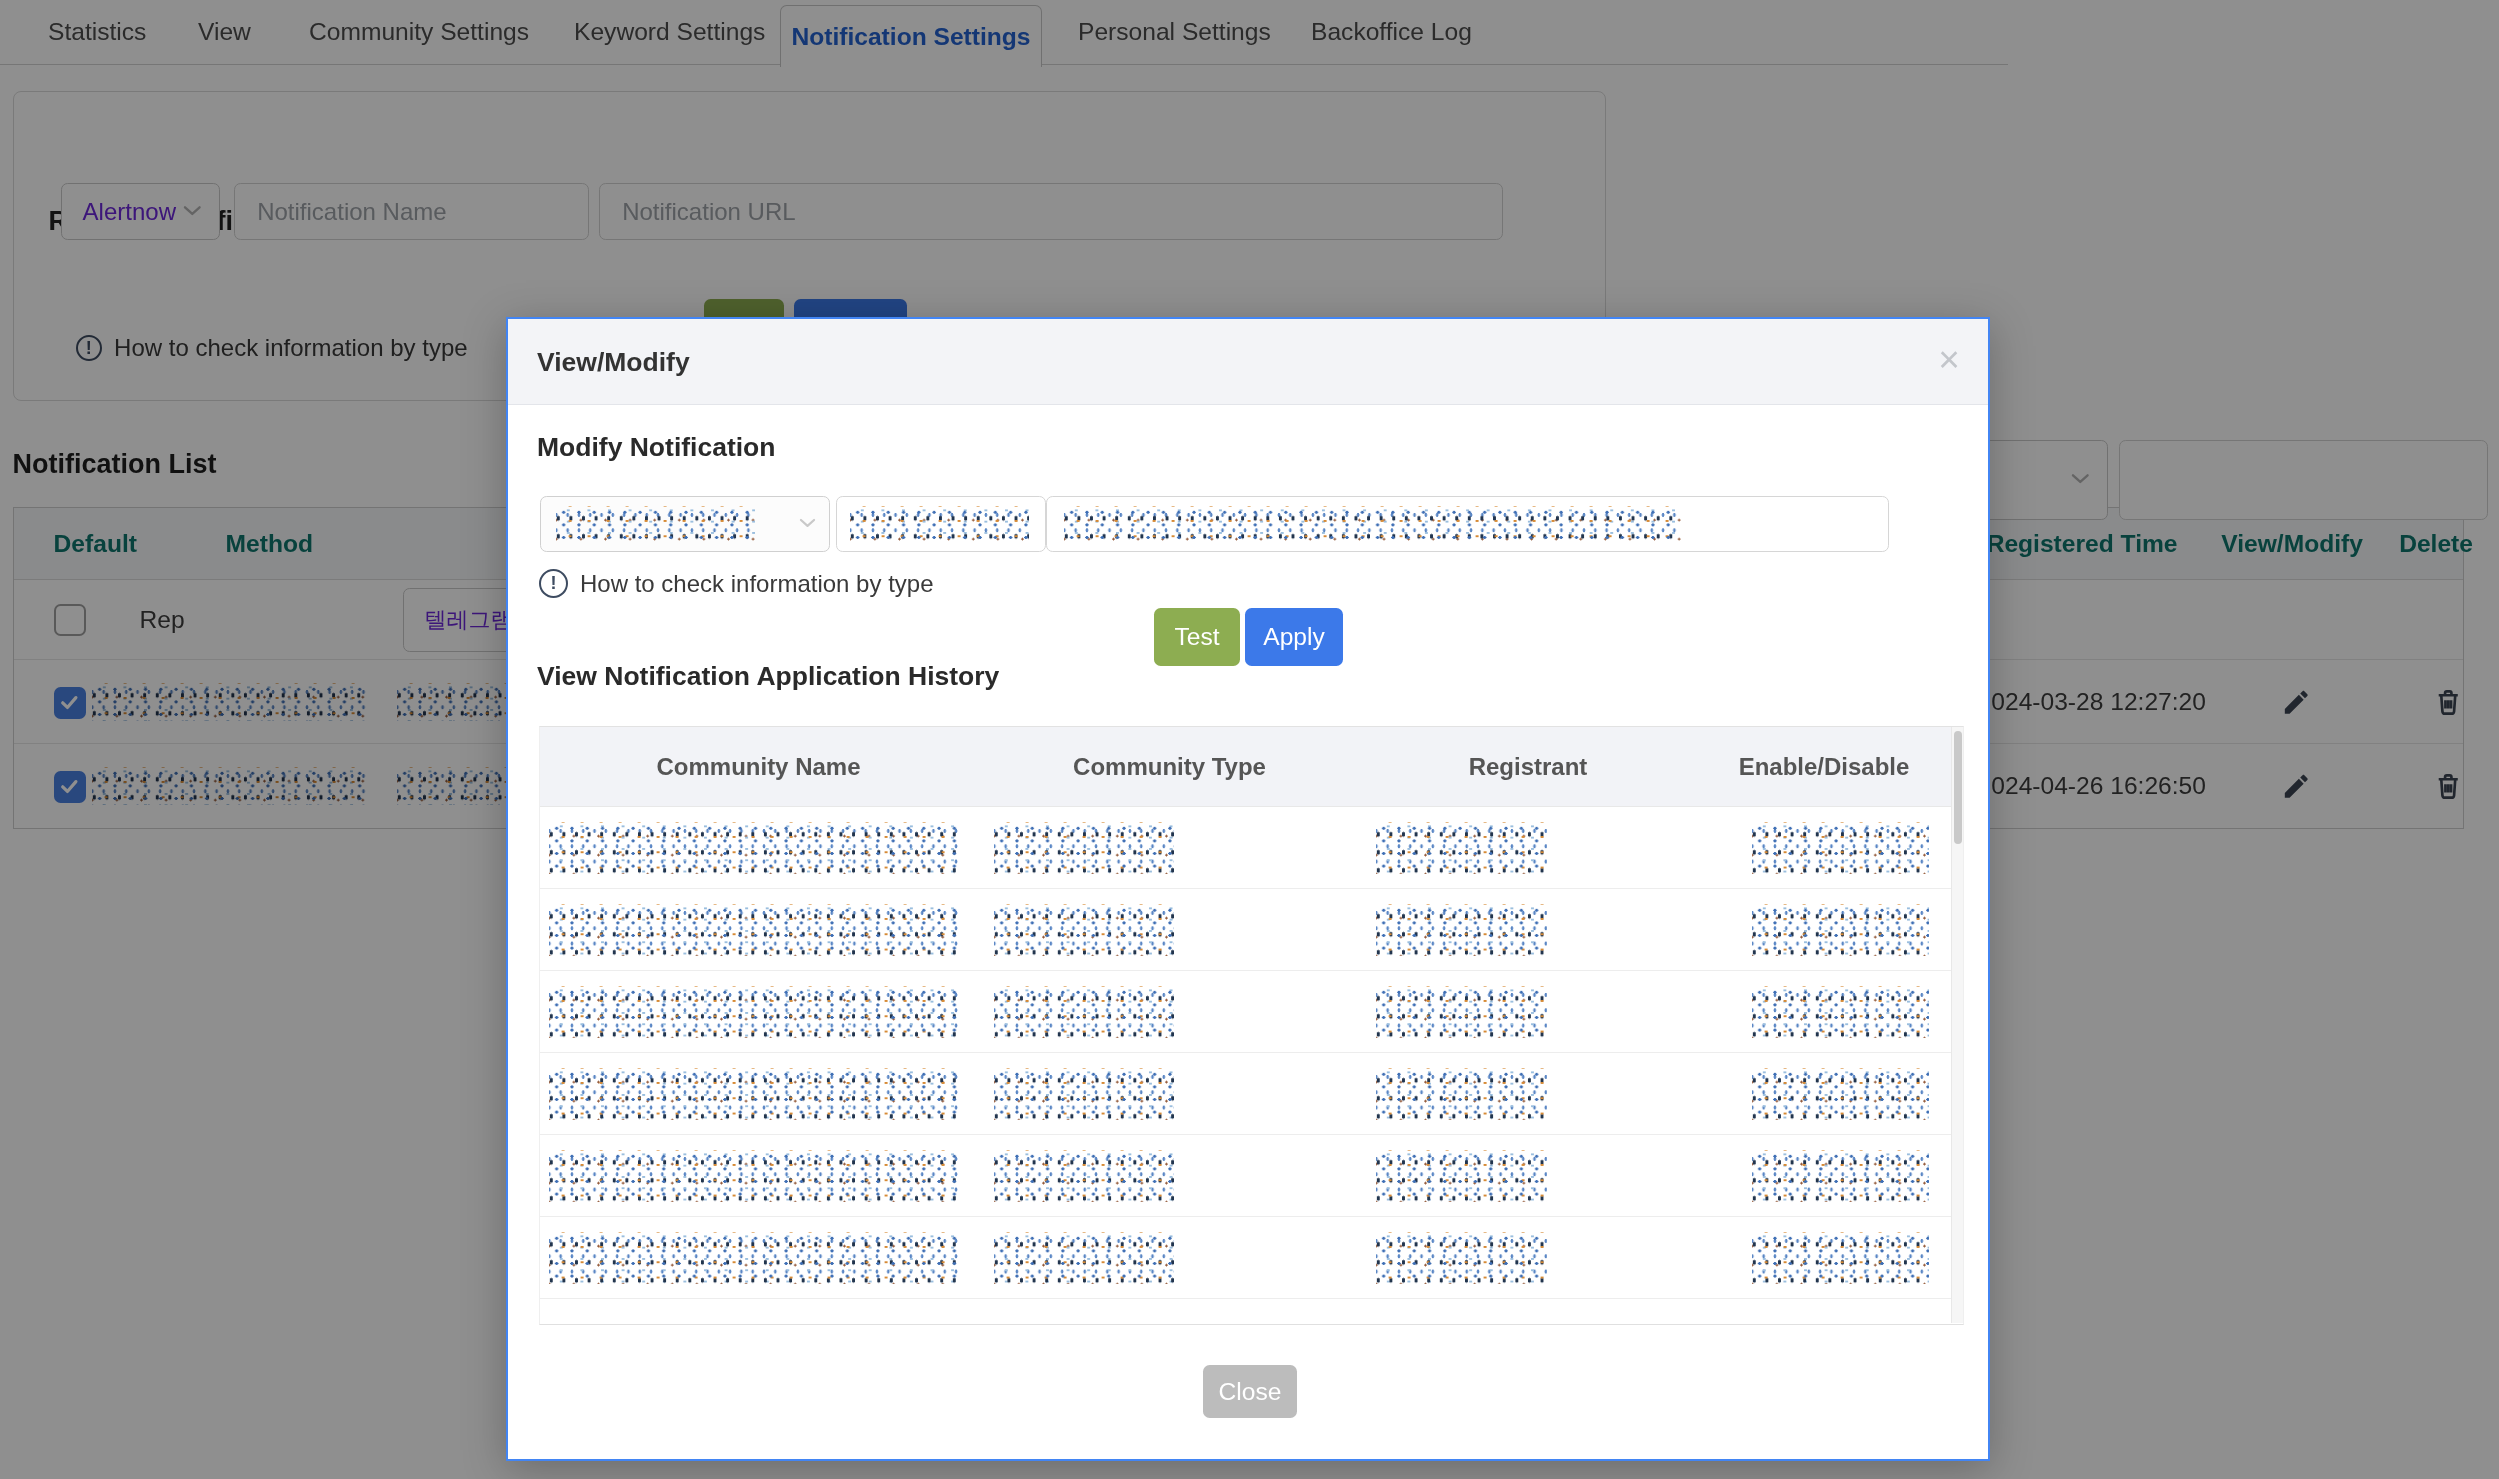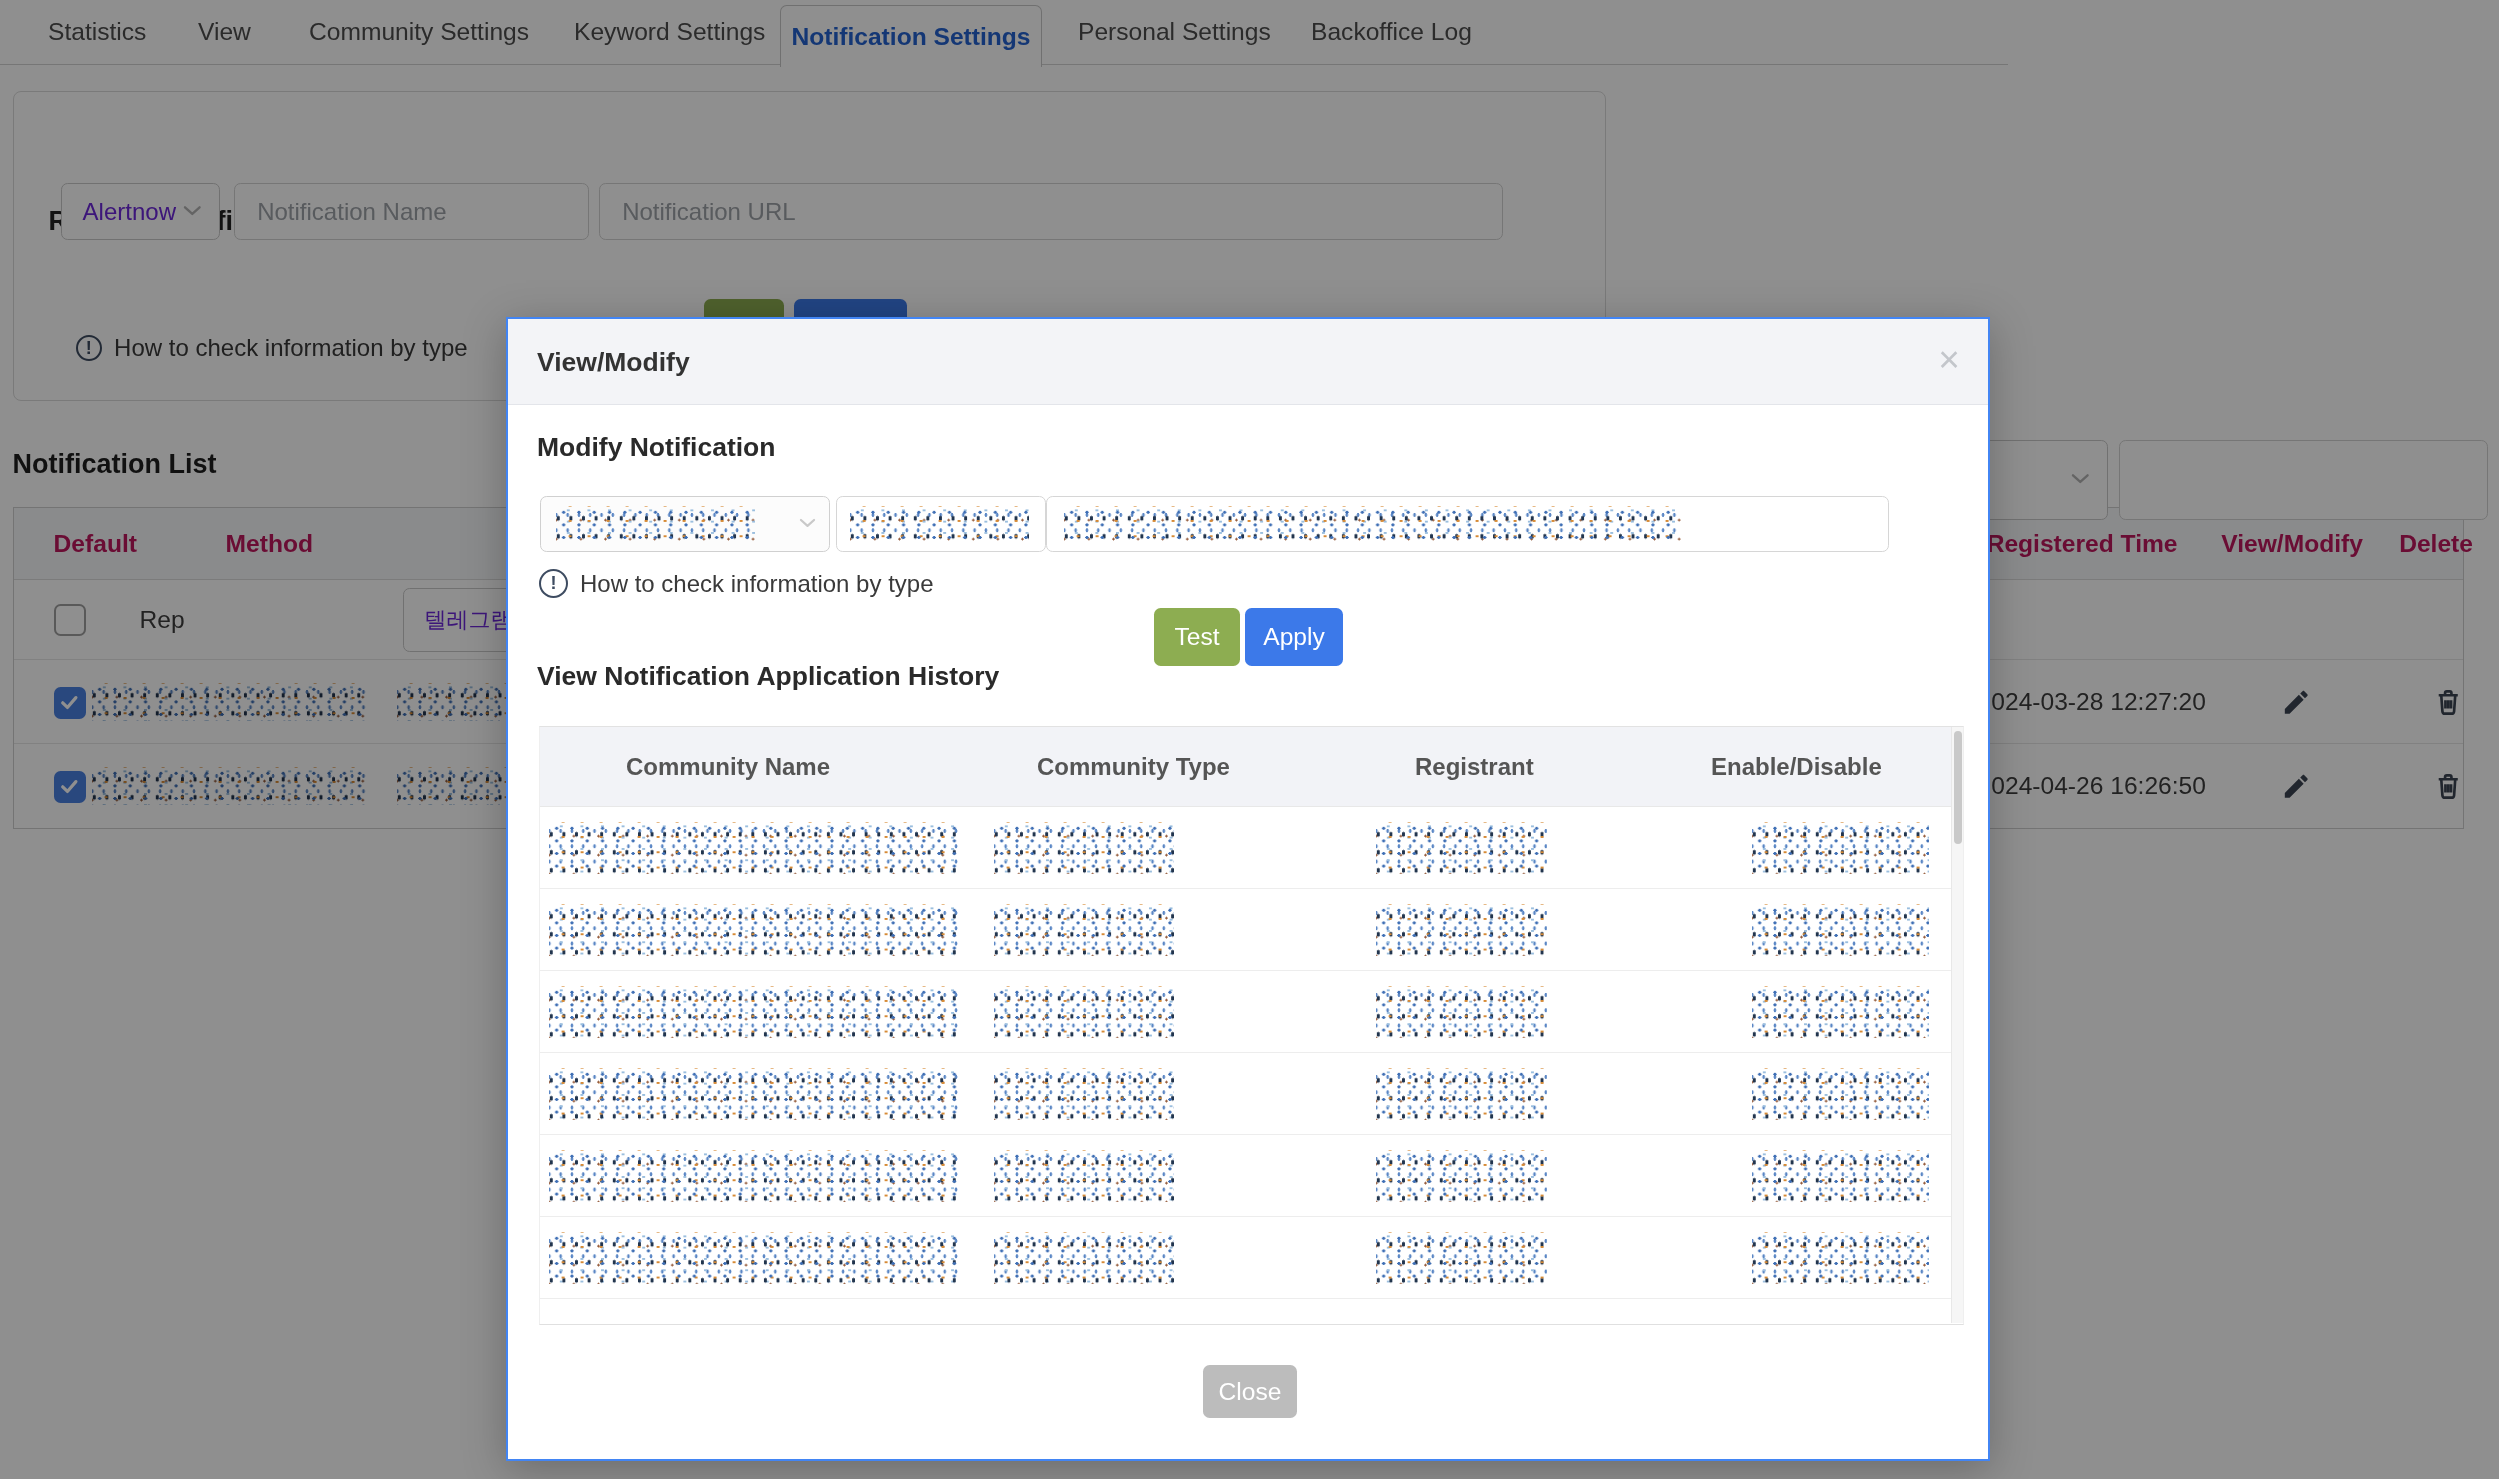--- a/index.html
+++ b/index.html
@@ -28,21 +28,21 @@
   .info-circle{width:26.5px;height:26.5px;border:2.7px solid #3e4c61;border-radius:50%;box-sizing:border-box;
                display:flex;align-items:center;justify-content:center;font-size:18px;font-weight:800;color:#3e4c61;}
   .info-text{font-size:24px;color:#3a3a3a;}
   .sliver-btn{position:absolute;top:299px;height:46px;border-radius:6.6px;}
 
   
   .list-title{position:absolute;left:12.6px;top:449px;font-size:27px;font-weight:700;color:#1f1f1f;}
   .ntable{position:absolute;left:12.6px;top:507px;width:2451px;height:322px;background:#fff;
           border:1.3px solid #cfcfcf;box-sizing:border-box;}
   .nthead{position:absolute;left:0;top:0;width:100%;height:72px;background:#f7f8fa;border-bottom:1.3px solid #dcdcdc;box-sizing:border-box;}
-  .nth{position:absolute;top:0;height:72px;line-height:72px;font-size:24.6px;font-weight:700;color:#be185d;white-space:nowrap;}
+  .nth{position:absolute;top:0;height:72px;line-height:72px;font-size:24.6px;font-weight:700;color:#0f766e;white-space:nowrap;}
   .nrow{position:absolute;left:0;width:100%;box-sizing:border-box;border-bottom:1.3px solid #e6e6e6;}
   .checkbox{position:absolute;width:32px;height:32px;border:2px solid #9f9f9f;border-radius:6.6px;box-sizing:border-box;
             background:#fff;cursor:pointer;display:flex;align-items:center;justify-content:center;}
   .checkbox svg{display:none;}
   .checkbox.checked{background:#4a80e0;border-color:#4a80e0;}
   .checkbox.checked svg{display:block;}
   .cell-text{position:absolute;font-size:24.6px;color:#3e3e3e;white-space:nowrap;}
   .icon-btn{position:absolute;width:30.5px;height:30.5px;cursor:pointer;}
 
   
@@ -73,21 +73,21 @@
   .btn{position:absolute;border:none;border-radius:6.6px;color:#fff;font-size:24.6px;font-family:inherit;cursor:pointer;
        display:flex;align-items:center;justify-content:center;}
   .btn-test{left:646px;top:289px;width:86px;height:58px;background:#8dad51;}
   .btn-apply{left:737px;top:289px;width:98px;height:58px;background:#3c79e9;}
   .btn-close{left:695px;top:1046px;width:94px;height:53px;background:#bcbcbc;}
 
   
   .htable{position:absolute;left:31px;top:407px;width:1425px;height:599px;background:#fff;
           border-top:1.3px solid #e2e2e2;border-bottom:1.3px solid #e0e0e0;border-left:0.7px solid #efefef;border-right:0.7px solid #efefef;box-sizing:border-box;}
   .hthead{position:absolute;left:0;top:0;width:100%;height:80px;background:#f2f3f7;border-bottom:0.7px solid #e8e8e8;box-sizing:border-box;}
-  .hth{position:absolute;top:0;height:80px;line-height:80px;font-size:24px;font-weight:700;color:#555;}
+  .hth{position:absolute;top:0;height:80px;line-height:80px;text-align:center;font-size:24px;font-weight:700;color:#555;}
   .hrow{position:relative;width:100%;height:82px;border-bottom:1.3px solid #ededed;box-sizing:border-box;}
   .hrow .redact{position:absolute;top:15.3px;height:52px;}
   .hb1{left:9.3px;width:410px;} .hb2{left:454px;width:180px;} .hb3{left:836px;width:171px;} .hb4{left:1212px;width:177px;}
   .scroll-track{position:absolute;right:0;top:0;width:10.6px;height:596px;background:#f6f6f6;border-left:0.7px solid #e8e8e8;}
   .scroll-thumb{position:absolute;right:1.3px;top:4px;width:8px;height:113px;border-radius:4px;background:#c9c9c9;cursor:pointer;}
 </style>
 </head>
 <body>
 
 <div class="stage">

